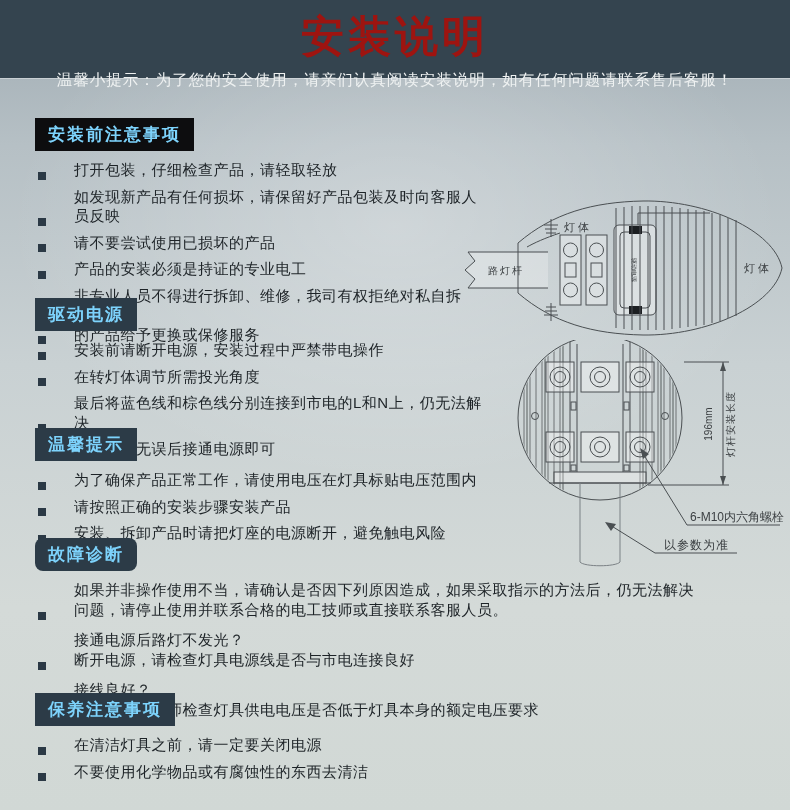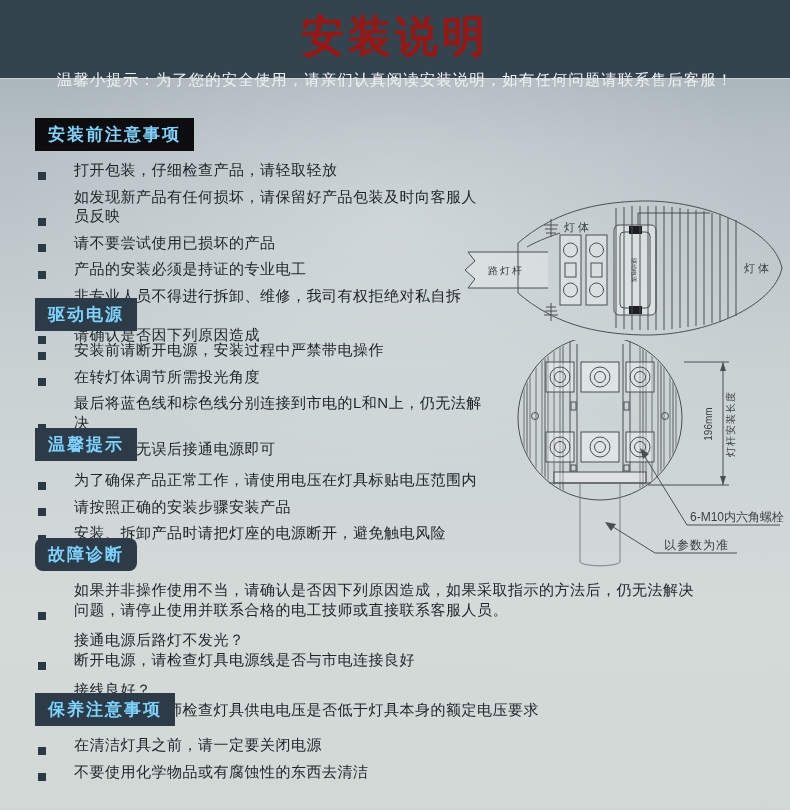--- a/index.html
+++ b/index.html
@@ -77,21 +77,21 @@
         <li>
           <span class="bullet"></span>
           <div class="li-text">
             <div>产品的安装必须是持证的专业电工</div>
           </div>
         </li>
         <li>
           <span class="bullet"></span>
           <div class="li-text">
             <div>非专业人员不得进行拆卸、维修，我司有权拒绝对私自拆卸、维修</div>
-            <div>请确认是否因下列原因造成</div>
+            <div>的产品给予更换或保修服务</div>
           </div>
         </li>
       </ul>
   </div>
 
   <div class="section sec-steps" style="top:298px;width:450px;">
     <span class="badge" style="background: rgb(44, 59, 71);">驱动电源</span>
     <ul class="blist">
         <li>
           <span class="bullet"></span>

